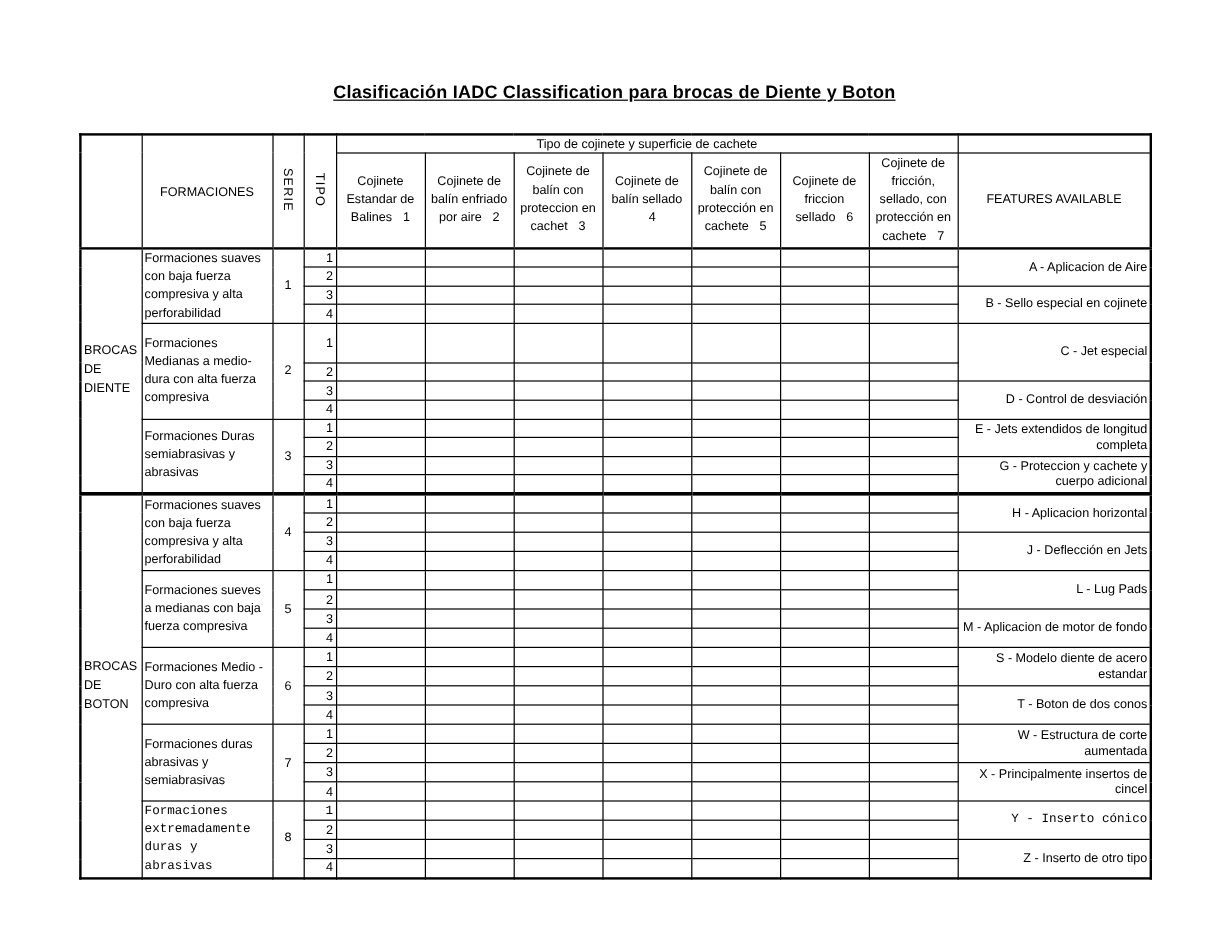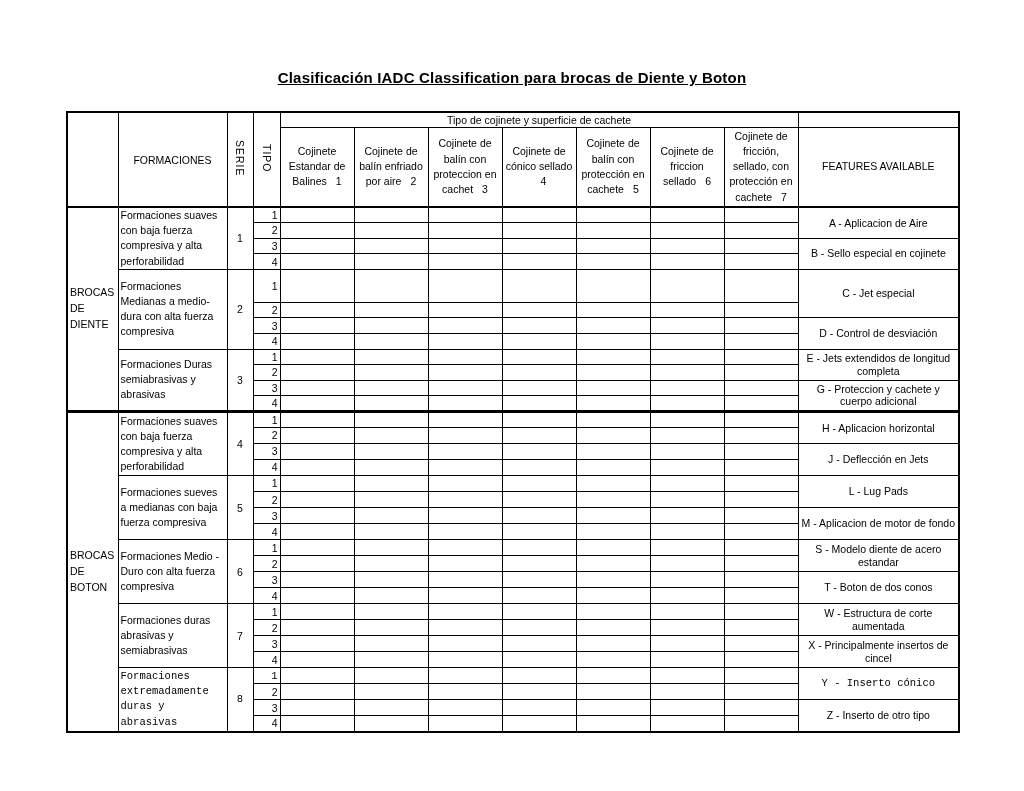--- a/index.html
+++ b/index.html
@@ -54,21 +54,21 @@
     line-height: 1.5;
     padding: 0 1px;
   }
   td.formation-cell {
     line-height: 1.45;
     padding: 0 4px;
   }
   td.serie-cell { text-align: center; }
   td.tipo-cell { text-align: right; padding-right: 3px; }
   td.feature-cell {
-    text-align: center;
+    text-align: right;
     line-height: 1.2;
     padding: 0 2px 0 3px;
   }
   tr.sec-top td { border-top: 3px solid #000; }
 </style>
 </head>
 <body>
 
 <div class="page-title">Clasificación IADC Classification para brocas de Diente y Boton</div>
 
@@ -93,21 +93,21 @@
       <th class="hb" rowspan="2">FORMACIONES</th>
       <th class="vcell hb" rowspan="2"><span class="vert">SERIE</span></th>
       <th class="vcell hb" rowspan="2"><span class="vert">TIPO</span></th>
       <th colspan="7">Tipo de cojinete y superficie de cachete</th>
       <th></th>
     </tr>
     <tr class="hdr-main">
       <th class="hb"><span>Cojinete Estandar de Balines</span><span class="hnum">1</span></th>
       <th class="hb"><span>Cojinete de balín enfriado por aire</span><span class="hnum">2</span></th>
       <th class="hb"><span>Cojinete de balín con proteccion en cachet</span><span class="hnum">3</span></th>
-      <th class="hb"><span>Cojinete de cónico sellado</span><span class="hnum">4</span></th>
+      <th class="hb"><span>Cojinete de balín sellado</span><span class="hnum">4</span></th>
       <th class="hb"><span>Cojinete de balín con protección en cachete</span><span class="hnum">5</span></th>
       <th class="hb"><span>Cojinete de friccion sellado</span><span class="hnum">6</span></th>
       <th class="hb"><span>Cojinete de fricción, sellado, con protección en cachete</span><span class="hnum">7</span></th>
       <th class="hb">FEATURES AVAILABLE</th>
     </tr>
   </thead>
   <tbody id="grid-body">
       <tr style="height: 15.58px;">
         <td class="group-cell" rowspan="12">BROCAS DE DIENTE</td>
         <td class="formation-cell" rowspan="4">Formaciones suaves con baja fuerza compresiva y alta perforabilidad</td>

